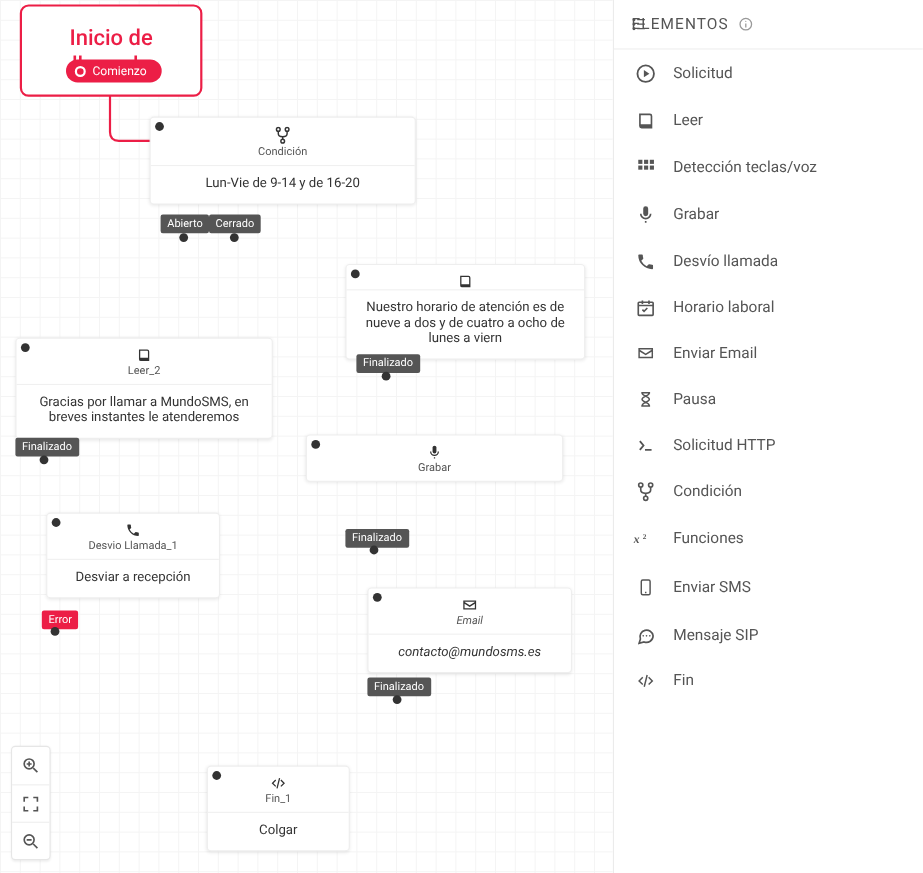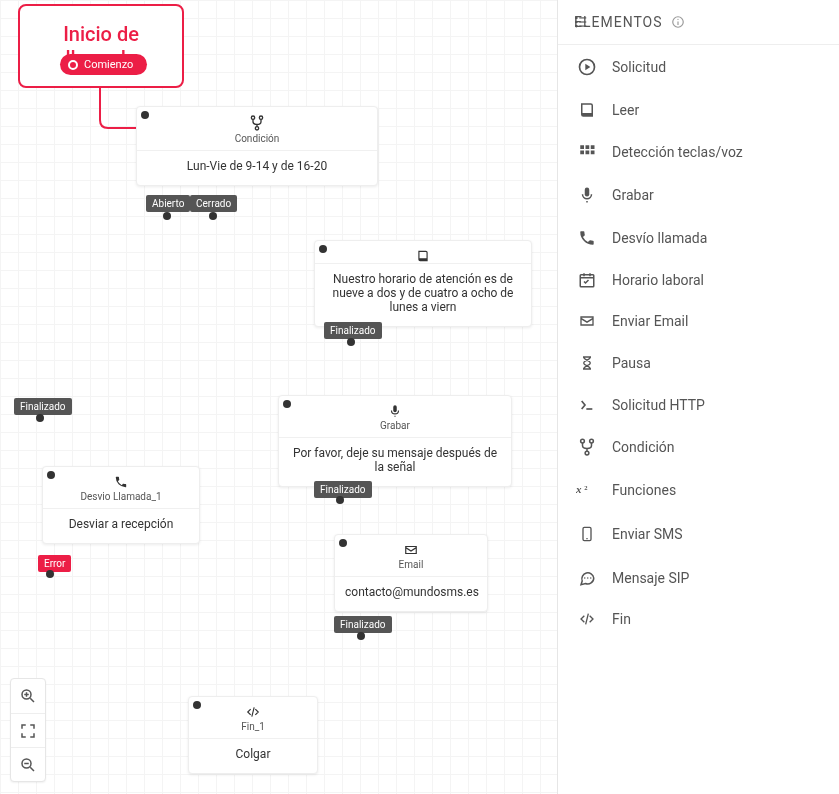--- a/index.html
+++ b/index.html
@@ -93,51 +93,60 @@
       <div class="node-icon">
         <svg width="14" height="14" viewBox="0 0 24 24" fill="currentColor">
             <path d="M4 3h13a3 3 0 0 1 3 3v15H7a3 3 0 0 1-3-3V3zm2 2v11h12V6a1 1 0 0 0-1-1H6z"></path>
           </svg>
       </div>
       <div class="node-body">Nuestro horario de atención es de nueve a dos y de cuatro a ocho de lunes a viern</div>
     </div>
     <div class="tag" style="left:324px; top:322px;">Finalizado</div>
     <div class="port" style="left:347px; top:338px;"></div>
 
+    <div class="node" style="left:14px; top:307px; width:234px;">
+      <div class="port" style="left:4px; top:4px;"></div>
+      <div class="node-icon">
+        <svg width="14" height="14" viewBox="0 0 24 24" fill="currentColor">
+            <path d="M4 3h13a3 3 0 0 1 3 3v15H7a3 3 0 0 1-3-3V3zm2 2v11h12V6a1 1 0 0 0-1-1H6z"></path>
+          </svg>
+      </div>
+      <div class="node-title">Leer_2</div>
+      <div class="node-body">Gracias por llamar a MundoSMS, en breves instantes le atenderemos</div>
+    </div>
     <div class="tag" style="left:14px; top:398px;">Finalizado</div>
     <div class="port" style="left:36px; top:414px;"></div>
 
     <div class="node" style="left:278px; top:395px; width:234px;">
       <div class="port" style="left:4px; top:4px;"></div>
       <div class="node-icon">
         <svg width="14" height="14" viewBox="0 0 24 24" fill="currentColor">
             <rect x="9" y="2" width="6" height="12" rx="3"></rect>
             <path d="M5 11a7 7 0 0 0 14 0h-2a5 5 0 0 1-10 0H5zm6 9h2v2h-2z"></path>
           </svg>
       </div>
       <div class="node-title">Grabar</div>
-      <div class="node-body">Por favor, deje su mensaje después de la señal</div>
     </div>
     <div class="tag" style="left:314px; top:481px;">Finalizado</div>
     <div class="port" style="left:336px; top:496px;"></div>
 
     <div class="node" style="left:42px; top:466px; width:158px;">
       <div class="port" style="left:4px; top:4px;"></div>
       <div class="node-icon">
         <svg width="14" height="14" viewBox="0 0 24 24" fill="currentColor">
             <path d="M6.6 10.8a15 15 0 0 0 6.6 6.6l2.2-2.2a1 1 0 0 1 1-.25 11 11 0 0 0 3.5.55 1 1 0 0 1 1 1V20a1 1 0 0 1-1 1A17 17 0 0 1 3 4a1 1 0 0 1 1-1h3.5a1 1 0 0 1 1 1 11 11 0 0 0 .55 3.5 1 1 0 0 1-.25 1z"></path>
           </svg>
       </div>
       <div class="node-title">Desvio Llamada_1</div>
       <div class="node-body">Desviar a recepción</div>
     </div>
     <div class="tag error" style="left:38px; top:555px;">Error</div>
     <div class="port" style="left:46px; top:570px;"></div>
 
-    <div class="node" style="left:334px; top:534px; width:154px;">
+    <div class="node" style="left:334px; top:534px; width:186px;font-style:italic;">
       <div class="port" style="left:4px; top:4px;"></div>
       <div class="node-icon">
         <svg width="16" height="14" viewBox="0 0 24 24" fill="currentColor">
             <path d="M2 5h20v14H2zM4 7v.4l8 5 8-5V7H4zm0 3v7h16v-7l-8 5z"></path>
           </svg>
       </div>
       <div class="node-title">Email</div>
       <div class="node-body">contacto@mundosms.es</div>
     </div>
     <div class="tag" style="left:334px; top:616px;">Finalizado</div>

